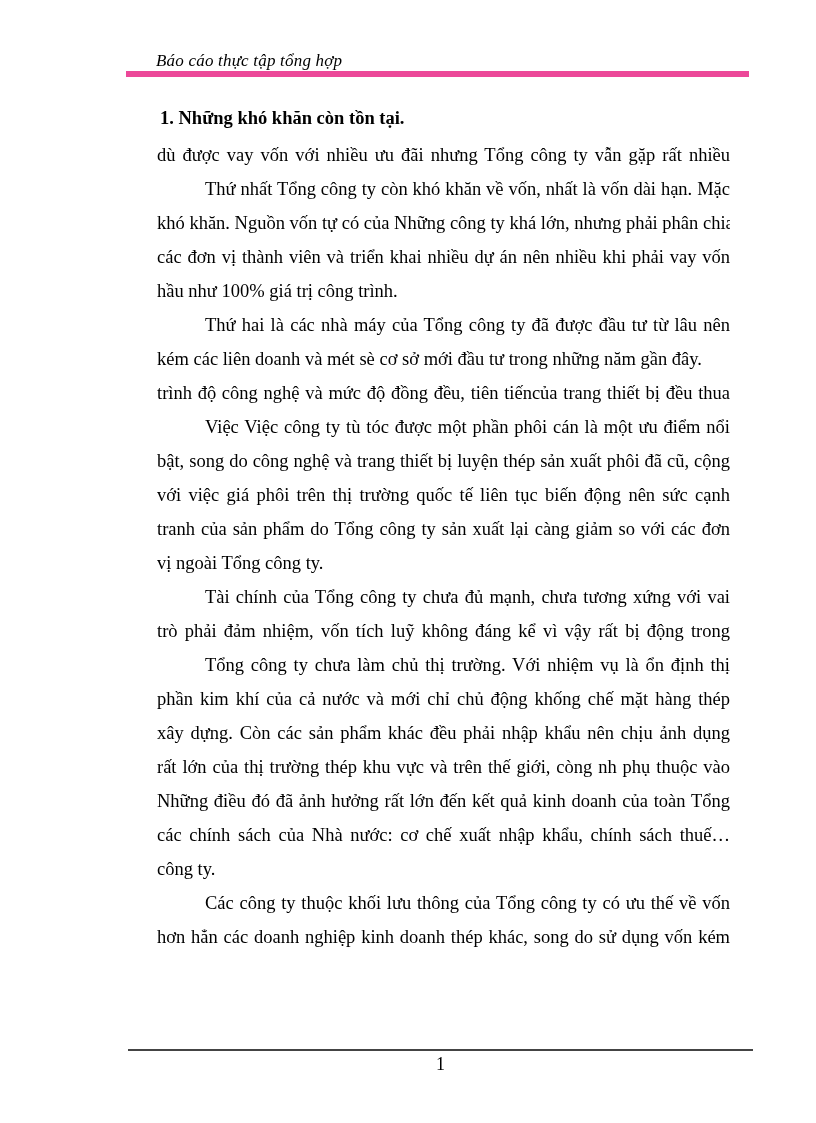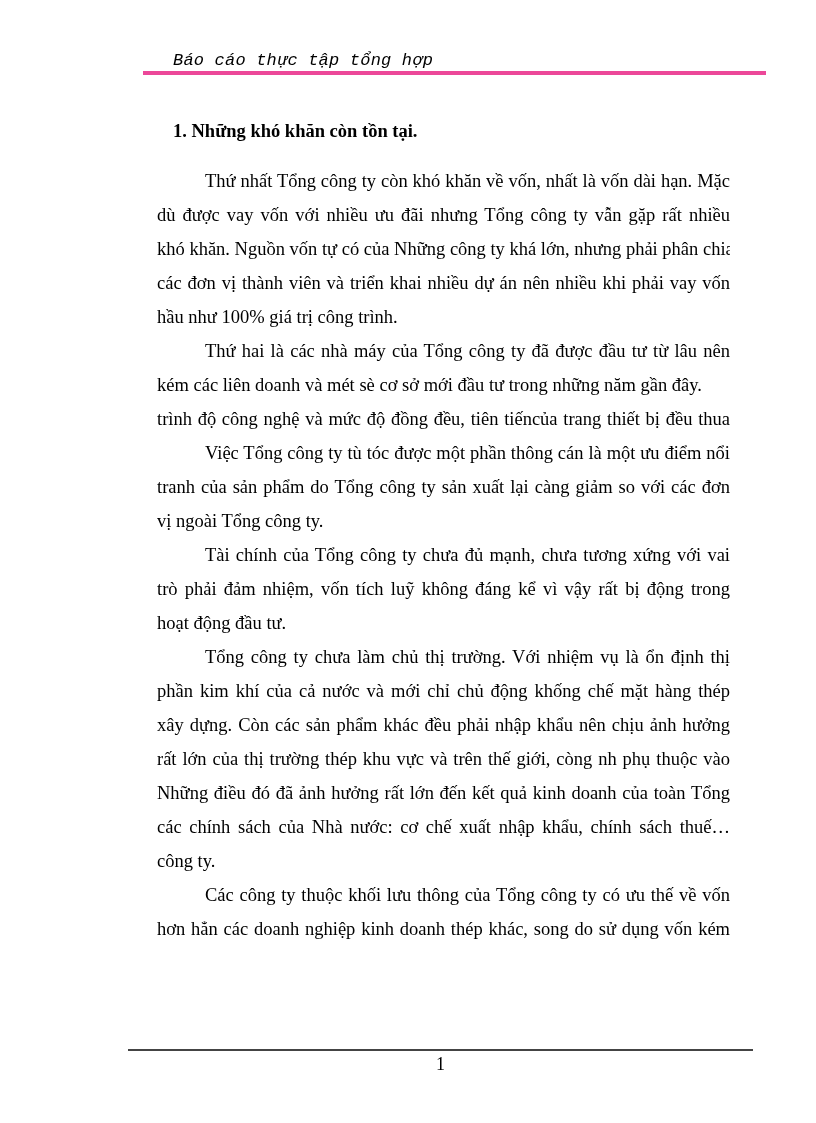--- a/index.html
+++ b/index.html
@@ -10,47 +10,46 @@
     body {
       width: 816px;
       height: 1123px;
       position: relative;
       overflow: hidden;
       font-family: "Liberation Serif", "DejaVu Serif", serif;
       color: #000000;
     }
     .page-header {
       position: absolute;
-      left: 143px;
+      left: 126px;
       top: 49px;
       width: 623px;
       height: 22px;
-      border-bottom: 4px solid #ec4899;
-      font-family: Liberation Mono, monospace;
+      border-bottom: 6px solid #ec4899;
     }
     .page-header .header-title {
       position: absolute;
       left: 30px;
       top: 2px;
       font-size: 17px;
       font-style: italic;
       letter-spacing: 0.2px;
     }
     .content {
       position: absolute;
       left: 157px;
       top: 98px;
       width: 573px;
     }
     .section-heading {
       font-weight: bold;
       font-size: 18.5px;
       height: 34px;
       line-height: 34px;
-      margin: 16px;
+      margin: 3px;
     }
     .para {
       margin: 0;
     }
     .line {
       display: block;
       font-size: 18.5px;
       height: 34px;
       line-height: 34px;
       text-align: justify;
@@ -87,49 +86,50 @@
 <body>
 
 <div class="page-header">
   <span class="header-title">Báo cáo thực tập tổng hợp</span>
 </div>
 
 <div class="content">
   <h2 class="section-heading">1. Những khó khăn còn tồn tại.</h2>
 
   <div class="para">
+    <span class="line">dù được vay vốn với nhiều ưu đãi nhưng Tổng công ty vẫn gặp rất nhiều</span>
     <span class="line first">Thứ nhất Tổng công ty còn khó khăn về vốn, nhất là vốn dài hạn. Mặc</span>
-    <span class="line">dù được vay vốn với nhiều ưu đãi nhưng Tổng công ty vẫn gặp rất nhiều</span>
     <span class="line">khó khăn. Nguồn vốn tự có của Những công ty khá lớn, nhưng phải phân chia</span>
     <span class="line">các đơn vị thành viên và triển khai nhiều dự án nên nhiều khi phải vay vốn</span>
     <span class="line last">hầu như 100% giá trị công trình.</span>
   </div>
 
   <div class="para">
     <span class="line first">Thứ hai là các nhà máy của Tổng công ty đã được đầu tư từ lâu nên</span>
     <span class="line last">kém các liên doanh và mét sè cơ sở mới đầu tư trong những năm gần đây.</span>
     <span class="line">trình độ công nghệ và mức độ đồng đều, tiên tiếncủa trang thiết bị đều thua</span>
   </div>
 
   <div class="para">
-    <span class="line first">Việc Tổng công ty tù tóc được một phần thông cán là một ưu điểm nổi</span>
+    <span class="line first">Việc Việc công ty tù tóc được một phần phôi cán là một ưu điểm nổi</span>
+    <span class="line">bật, song do công nghệ và trang thiết bị luyện thép sản xuất phôi đã cũ, cộng</span>
+    <span class="line">với việc giá phôi trên thị trường quốc tế liên tục biến động nên sức cạnh</span>
     <span class="line">tranh của sản phẩm do Tổng công ty sản xuất lại càng giảm so với các đơn</span>
     <span class="line last">vị ngoài Tổng công ty.</span>
   </div>
 
   <div class="para">
     <span class="line first">Tài chính của Tổng công ty chưa đủ mạnh, chưa tương xứng với vai</span>
     <span class="line">trò phải đảm nhiệm, vốn tích luỹ không đáng kể vì vậy rất bị động trong</span>
-    <span class="line last">hoạt động đầu tư.</span>
   </div>
 
   <div class="para">
     <span class="line first">Tổng công ty chưa làm chủ thị trường. Với nhiệm vụ là ổn định thị</span>
     <span class="line">phần kim khí của cả nước và mới chỉ chủ động khống chế mặt hàng thép</span>
-    <span class="line">xây dựng. Còn các sản phẩm khác đều phải nhập khẩu nên chịu ảnh hưởng</span>
+    <span class="line">xây dựng. Còn các sản phẩm khác đều phải nhập khẩu nên chịu ảnh dụng</span>
     <span class="line">rất lớn của thị trường thép khu vực và trên thế giới, còng nh phụ thuộc vào</span>
     <span class="line">Những điều đó đã ảnh hưởng rất lớn đến kết quả kinh doanh của toàn Tổng</span>
     <span class="line">các chính sách của Nhà nước: cơ chế xuất nhập khẩu, chính sách thuế…</span>
     <span class="line last">công ty.</span>
   </div>
 
   <div class="para">
     <span class="line first">Các công ty thuộc khối lưu thông của Tổng công ty có ưu thế về vốn</span>
     <span class="line">hơn hẳn các doanh nghiệp kinh doanh thép khác, song do sử dụng vốn kém</span>
   </div>

